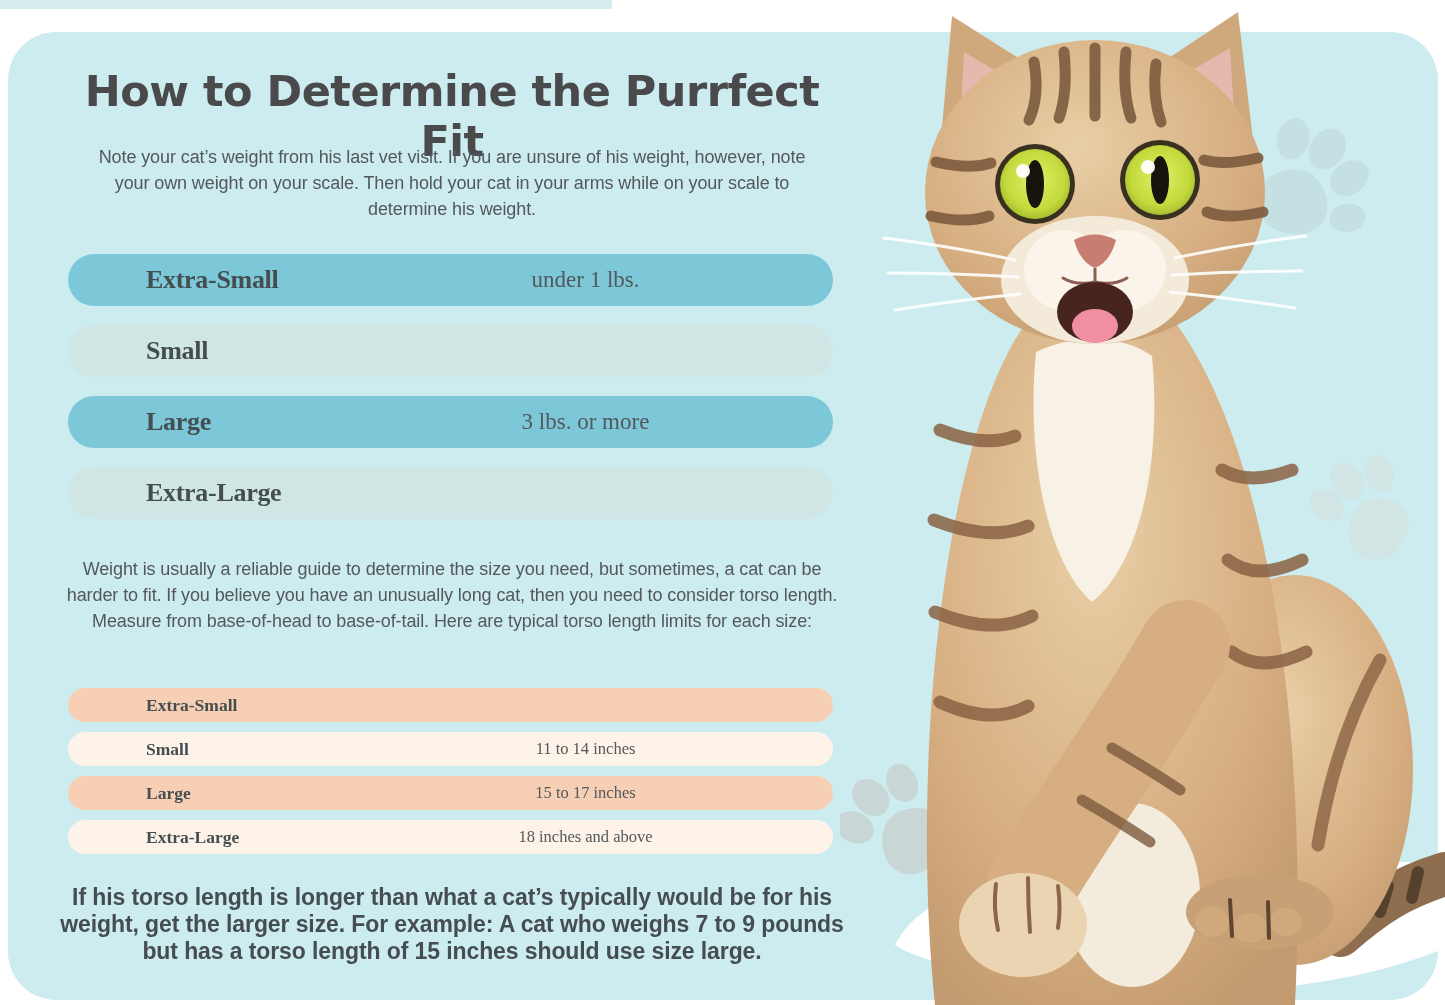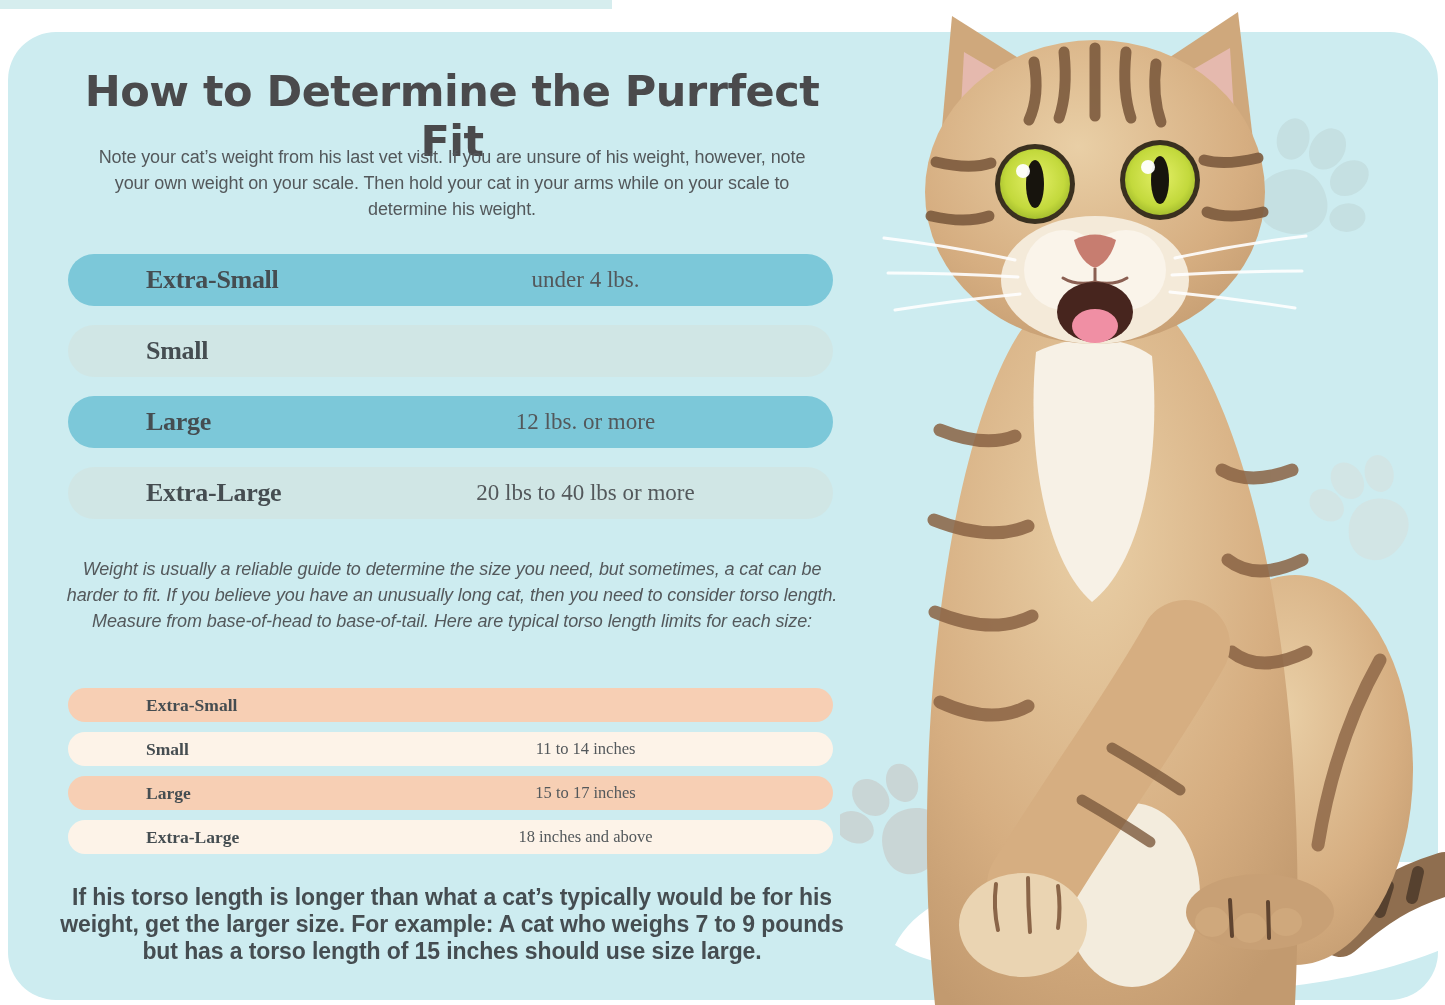--- a/index.html
+++ b/index.html
@@ -19,21 +19,21 @@
   .title { position: absolute; left: 42px; top: 34px; width: 804px; text-align: center;
     font-family: "DejaVu Sans", sans-serif; font-weight: 800; font-size: 43px;
     letter-spacing: -0.5px; color: var(--title-text, #4a4a4c); }
 
   .para { position: absolute; left: 42px; width: 804px; text-align: center;
     font-size: 18px; line-height: 26px; color: var(--body-text, #53585b); letter-spacing: -0.1px; }
   .para > span { display: inline-block; }
   .intro   { top: 112px; }
   .intro   > span { max-width: 712px; }
   .mid     { top: 524px; }
-  .mid     > span { max-width: 778px; font-style: italic; }
+  .mid     > span { max-width: 778px; }
   .footnote { top: 852px; font-weight: 700; font-size: 23px; line-height: 27px;
     color: var(--label-text, #454d51); }
   .footnote > span { max-width: 800px; }
 
   .tbl { position: absolute; left: 60px; width: 765px; font-family: Liberation Serif, serif; }
   .tbl-weight { top: 222px; }
   .tbl-torso  { top: 656px; }
 
   .row { display: flex; align-items: center; }
   .tbl-weight .row { height: 52px; border-radius: 26px; margin-bottom: 19px; }
@@ -69,32 +69,31 @@
 
       <h1 class="title">How to Determine the Purrfect Fit</h1>
 
       <p class="para intro">
         <span>Note your cat’s weight from his last vet visit. If you are unsure of his weight, however, note your own weight on your scale. Then hold your cat in your arms while on your scale to determine his weight.</span>
       </p>
 
       <div class="tbl tbl-weight">
         <div class="row teal">
           <div class="cell-size">Extra-Small</div>
-          <div class="cell-val">under 4 lbs.</div>
+          <div class="cell-val">under 1 lbs.</div>
         </div>
         <div class="row light">
           <div class="cell-size">Small</div>
         </div>
         <div class="row teal">
           <div class="cell-size">Large</div>
-          <div class="cell-val">12 lbs. or more</div>
+          <div class="cell-val">3 lbs. or more</div>
         </div>
         <div class="row light">
           <div class="cell-size">Extra-Large</div>
-          <div class="cell-val">20 lbs to 40 lbs or more</div>
         </div>
       </div>
 
       <p class="para mid">
         <span>Weight is usually a reliable guide to determine the size you need, but sometimes, a cat can be harder to fit. If you believe you have an unusually long cat, then you need to consider torso length. Measure from base-of-head to base-of-tail. Here are typical torso length limits for each size:</span>
       </p>
 
       <div class="tbl tbl-torso">
         <div class="row peach">
           <div class="cell-size">Extra-Small</div>

